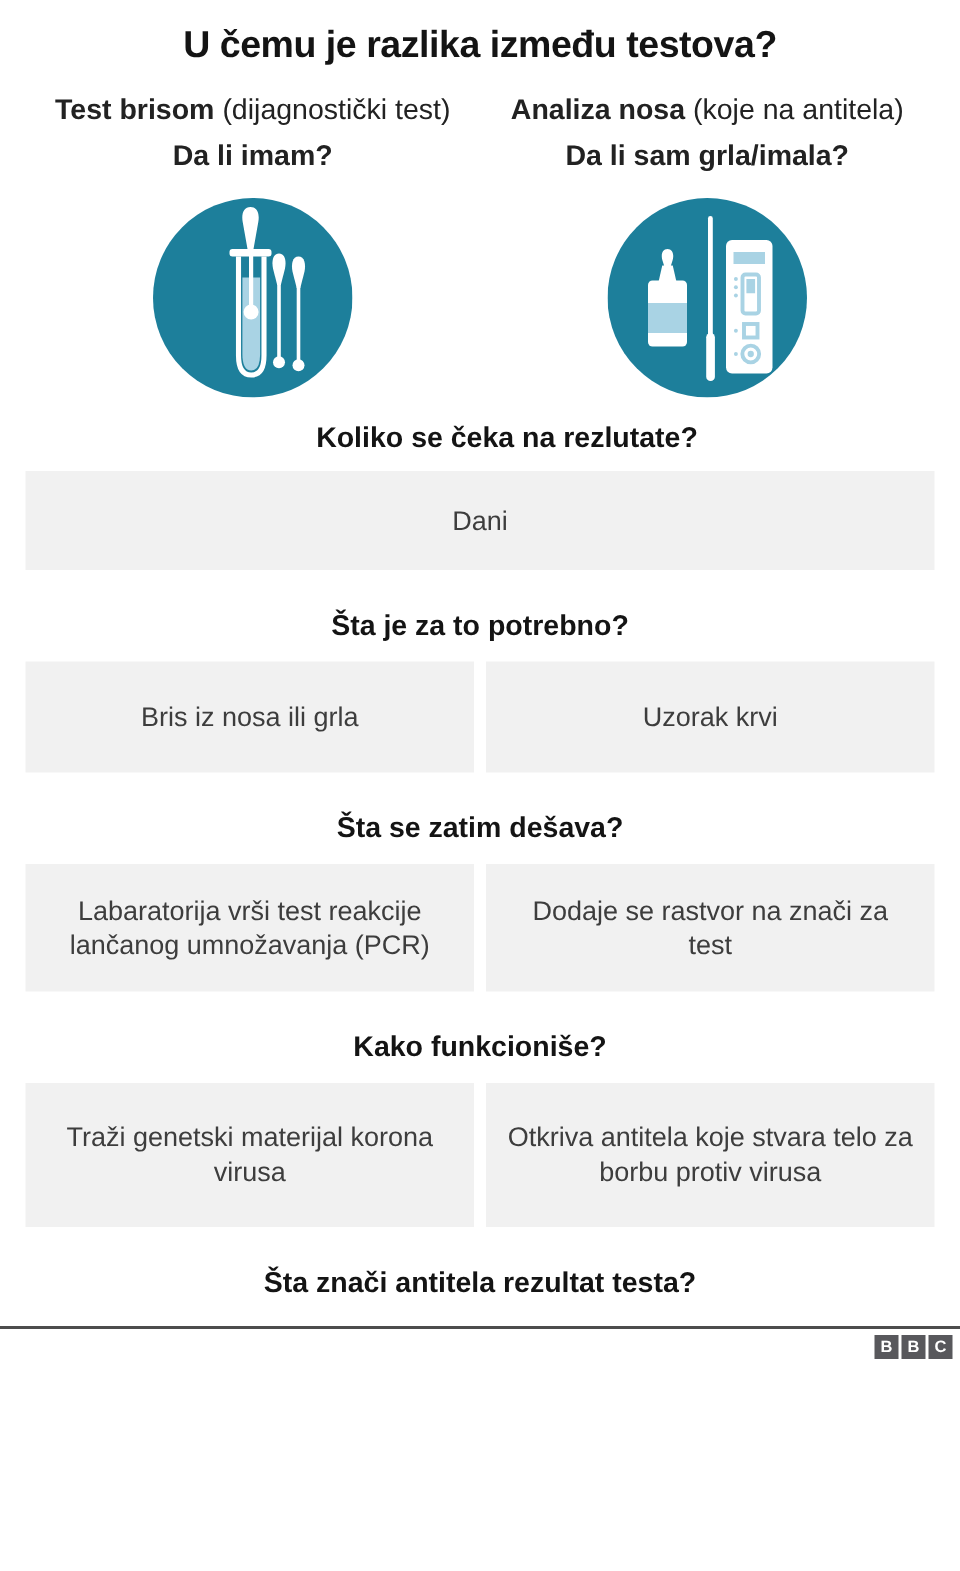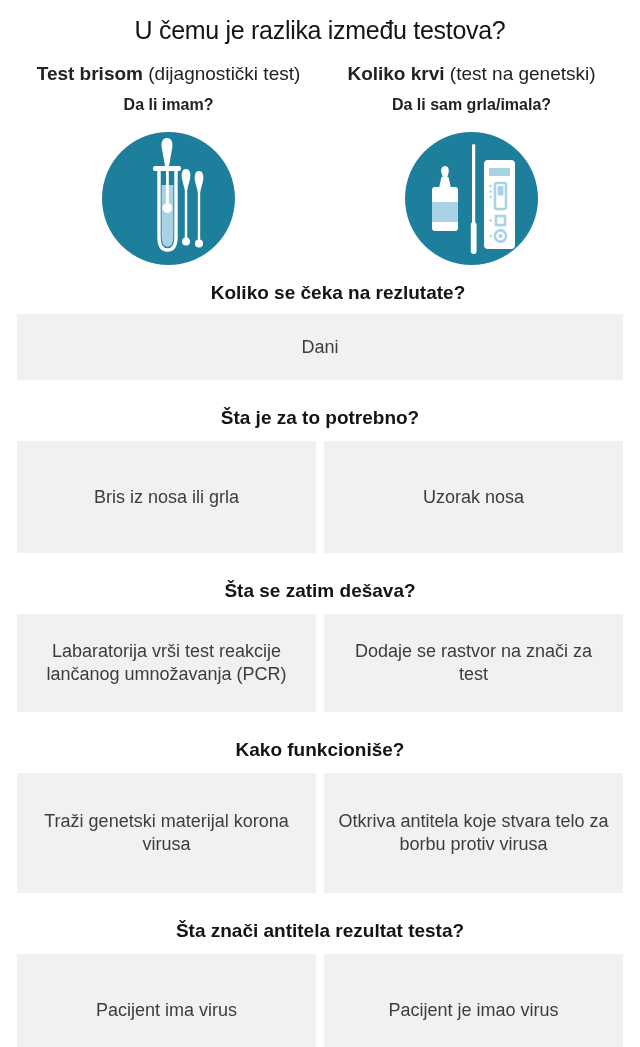--- a/index.html
+++ b/index.html
@@ -1,67 +1,67 @@
 <!DOCTYPE html>
 <html><head>
 <meta charset="utf-8">
 <style>
   html,body{margin:0;padding:0;background:#fff;}
   body{width:640px;height:1047px;overflow:hidden;
        font-family:"Liberation Sans", sans-serif;}
   .page{width:640px;height:1047px;position:relative;background:#fff;}
 
-  .title{margin:16px 0 0;font-size:25px;line-height:28px;font-weight:normal;
+  .title{margin:16px 0 0;font-size:25px;line-height:28px;font-weight:bold;
          color:#141414;text-align:center;letter-spacing:-0.3px;}
 
   .cols{display:flex;margin:0 17px;}
   .col{flex:1;text-align:center;}
 
   .names{margin-top:19px;font-size:19px;line-height:22px;color:#222;align-items:flex-end;}
   .names .bold{font-weight:bold;}
-  .questions{margin-top:9px;font-size:16px;line-height:22px;font-weight:bold;color:#222;}
+  .questions{margin-top:9px;font-size:19px;line-height:22px;font-weight:bold;color:#222;}
 
   .icons{margin-top:16px;}
   .icons .col{display:flex;justify-content:center;}
   .icon-circle{width:133px;height:133px;display:block;}
 
   .sec{margin:27px 0 12px;font-size:19px;line-height:22px;font-weight:bold;
        color:#141414;text-align:center;}
   .sec.first{margin-top:17px;margin-bottom:10px;padding-left:36px;}
 
   .row{display:flex;margin:0 17px;gap:8px;}
   .box{flex:1;background:#f1f1f1;color:#3d3d3d;font-size:18px;line-height:23px;
        display:flex;align-items:center;justify-content:center;text-align:center;
        padding:16px 14px;box-sizing:border-box;}
   .h66{height:66px;}
-  .h88{height:112px;}
-  .h98{height:98px;}
-  .h100{height:120px;}
+  .h88{height:74px;}
+  .h98{height:85px;}
+  .h100{height:96px;}
 
   .footer-line{margin-top:17px;height:2px;background:#4d4d4d;width:640px;}
   .bbc{margin:4px 5px 0 0;display:flex;justify-content:flex-end;gap:2px;}
   .bbc .blk{width:16px;height:16px;background:#58585c;color:#fff;
             font-weight:bold;font-size:11px;display:flex;align-items:center;
             justify-content:center;}
 </style>
 </head>
 <body>
 
 <div class="page">
 
   <h1 class="title">U čemu je razlika između testova?</h1>
 
   <div class="cols names">
     <div class="col">
       <span class="bold">Test brisom</span>
       <span>(dijagnostički test)</span>
     </div>
     <div class="col">
-      <span class="bold">Koliko krvi</span>
-      <span>(test na genetski)</span>
+      <span class="bold">Analiza nosa</span>
+      <span>(koje na antitela)</span>
     </div>
   </div>
 
   <div class="cols questions">
     <div class="col">Da li imam?</div>
     <div class="col">Da li sam grla/imala?</div>
   </div>
 
   <div class="cols icons">
     <div class="col">
@@ -122,40 +122,36 @@
   </div>
 
   <h2 class="sec first">Koliko se čeka na rezlutate?</h2>
   <div class="row h66">
     <div class="box">Dani</div>
   </div>
 
   <h2 class="sec">Šta je za to potrebno?</h2>
   <div class="row h88">
     <div class="box">Bris iz nosa ili grla</div>
-    <div class="box">Uzorak nosa</div>
+    <div class="box">Uzorak krvi</div>
   </div>
 
   <h2 class="sec">Šta se zatim dešava?</h2>
   <div class="row h98">
     <div class="box">Labaratorija vrši test reakcije lančanog umnožavanja (PCR)</div>
     <div class="box">Dodaje se rastvor na znači za test</div>
   </div>
 
   <h2 class="sec">Kako funkcioniše?</h2>
   <div class="row h100">
     <div class="box">Traži genetski materijal korona virusa</div>
     <div class="box">Otkriva antitela koje stvara telo za borbu protiv virusa</div>
   </div>
 
   <h2 class="sec">Šta znači antitela rezultat testa?</h2>
-  <div class="row h88">
-    <div class="box">Pacijent ima virus</div>
-    <div class="box">Pacijent je imao virus</div>
-  </div>
 
   <div class="footer-line"></div>
   <div class="bbc">
     <span class="blk">B</span>
     <span class="blk">B</span>
     <span class="blk">C</span>
   </div>
 
 </div>
 

